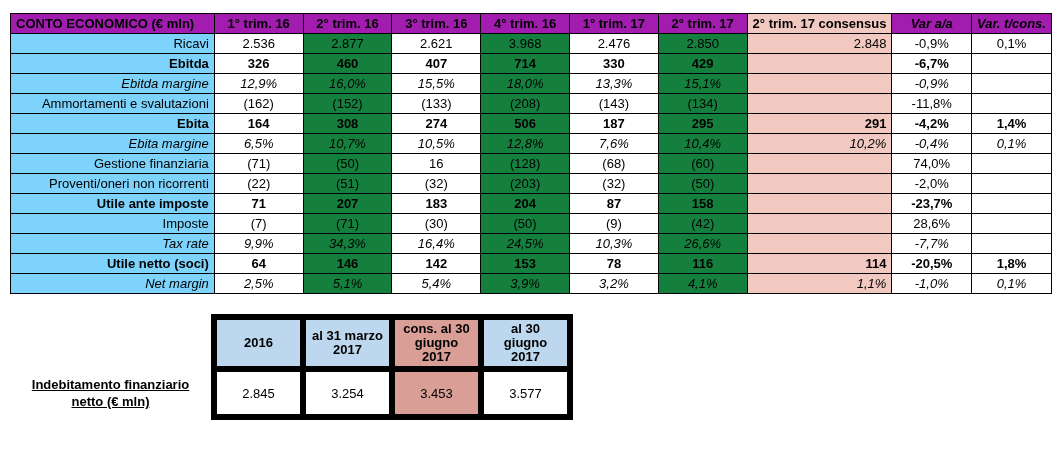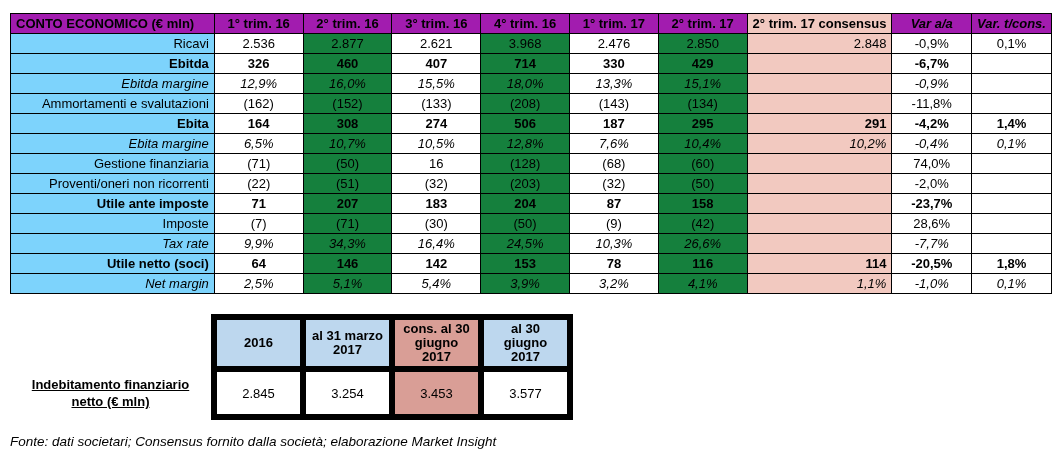--- a/index.html
+++ b/index.html
@@ -352,15 +352,14 @@
     <tr>
       <td class="d-label debt-lbl">Indebitamento finanziario netto (€ mln)</td>
       <td class="d-col debt-val">2.845</td>
       <td class="d-col debt-val">3.254</td>
       <td class="d-col debt-val cons-val">3.453</td>
       <td class="d-col debt-val">3.577</td>
     </tr>
   </tbody>
     </table>
 
-  <div class="source">Fonte: dati societari; Consensus fornito dalla società; elaborazione Market Insight</div>
 
 </div>
 
 </body></html>

